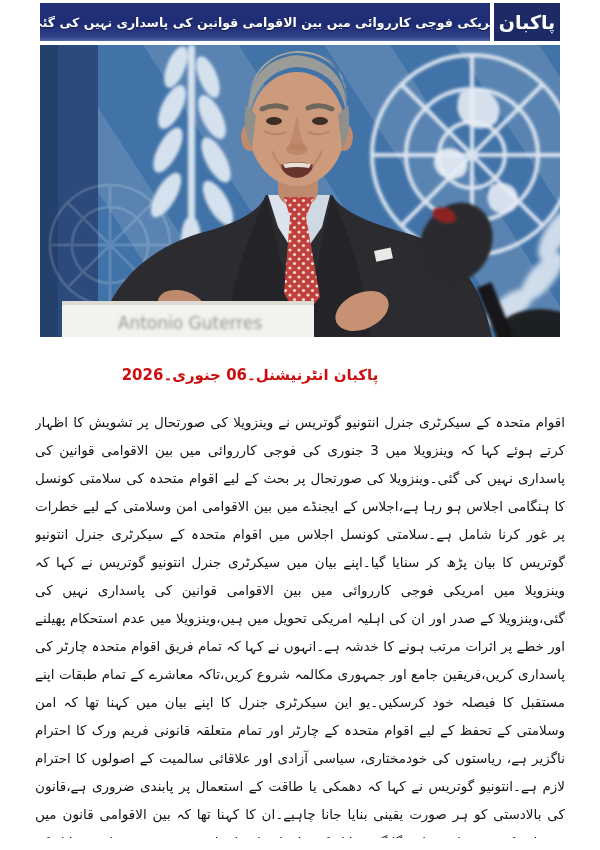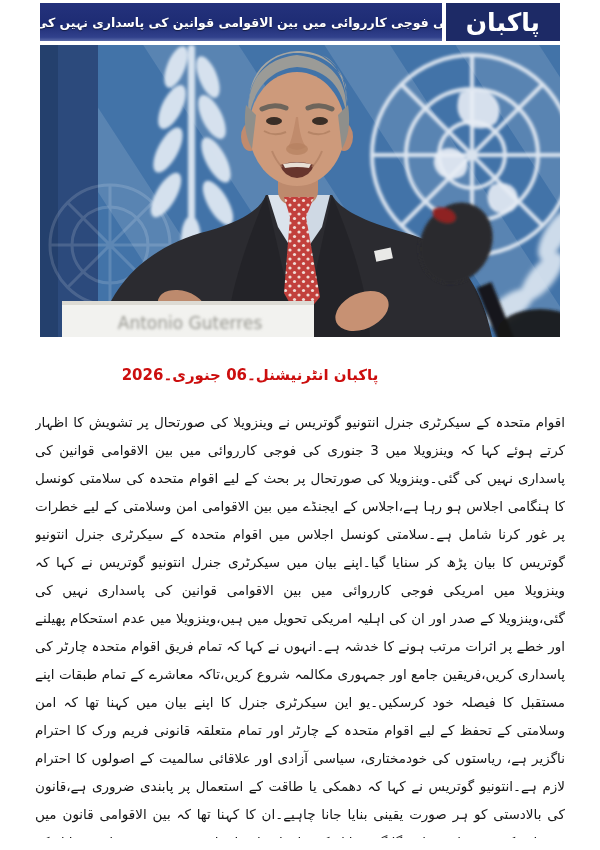--- a/index.html
+++ b/index.html
@@ -10,21 +10,21 @@
   .page{position:absolute;inset:0;width:600px;height:850px;background:#ffffff;}
 
   
   .masthead{
     position:absolute;left:40px;top:3px;width:520px;height:38px;
     display:flex;flex-direction:row;direction:rtl;align-items:stretch;
     background:linear-gradient(180deg,#24327c 0%,#1e2c74 55%,#31418c 90%,#5a6aa8 100%);
   }
   .logo-box{
     background:#1d2a66;color:#ffffff;display:flex;align-items:center;justify-content:center;
-    padding:0 20px;min-width:58px;font-size:25px;font-weight:bold;white-space:nowrap;
+    padding:0 4px;min-width:58px;font-size:19px;font-weight:bold;white-space:nowrap;
   }
   .header-divider{width:4px;background:#ffffff;}
   .headline{
     flex:1;color:#ffffff;display:flex;align-items:center;justify-content:center;
     font-size:12.5px;font-weight:bold;white-space:nowrap;overflow:hidden;padding:0 6px;
     text-shadow:0 1px 1px rgba(0,0,0,.5);
   }
 
   
   .photo-wrap{

